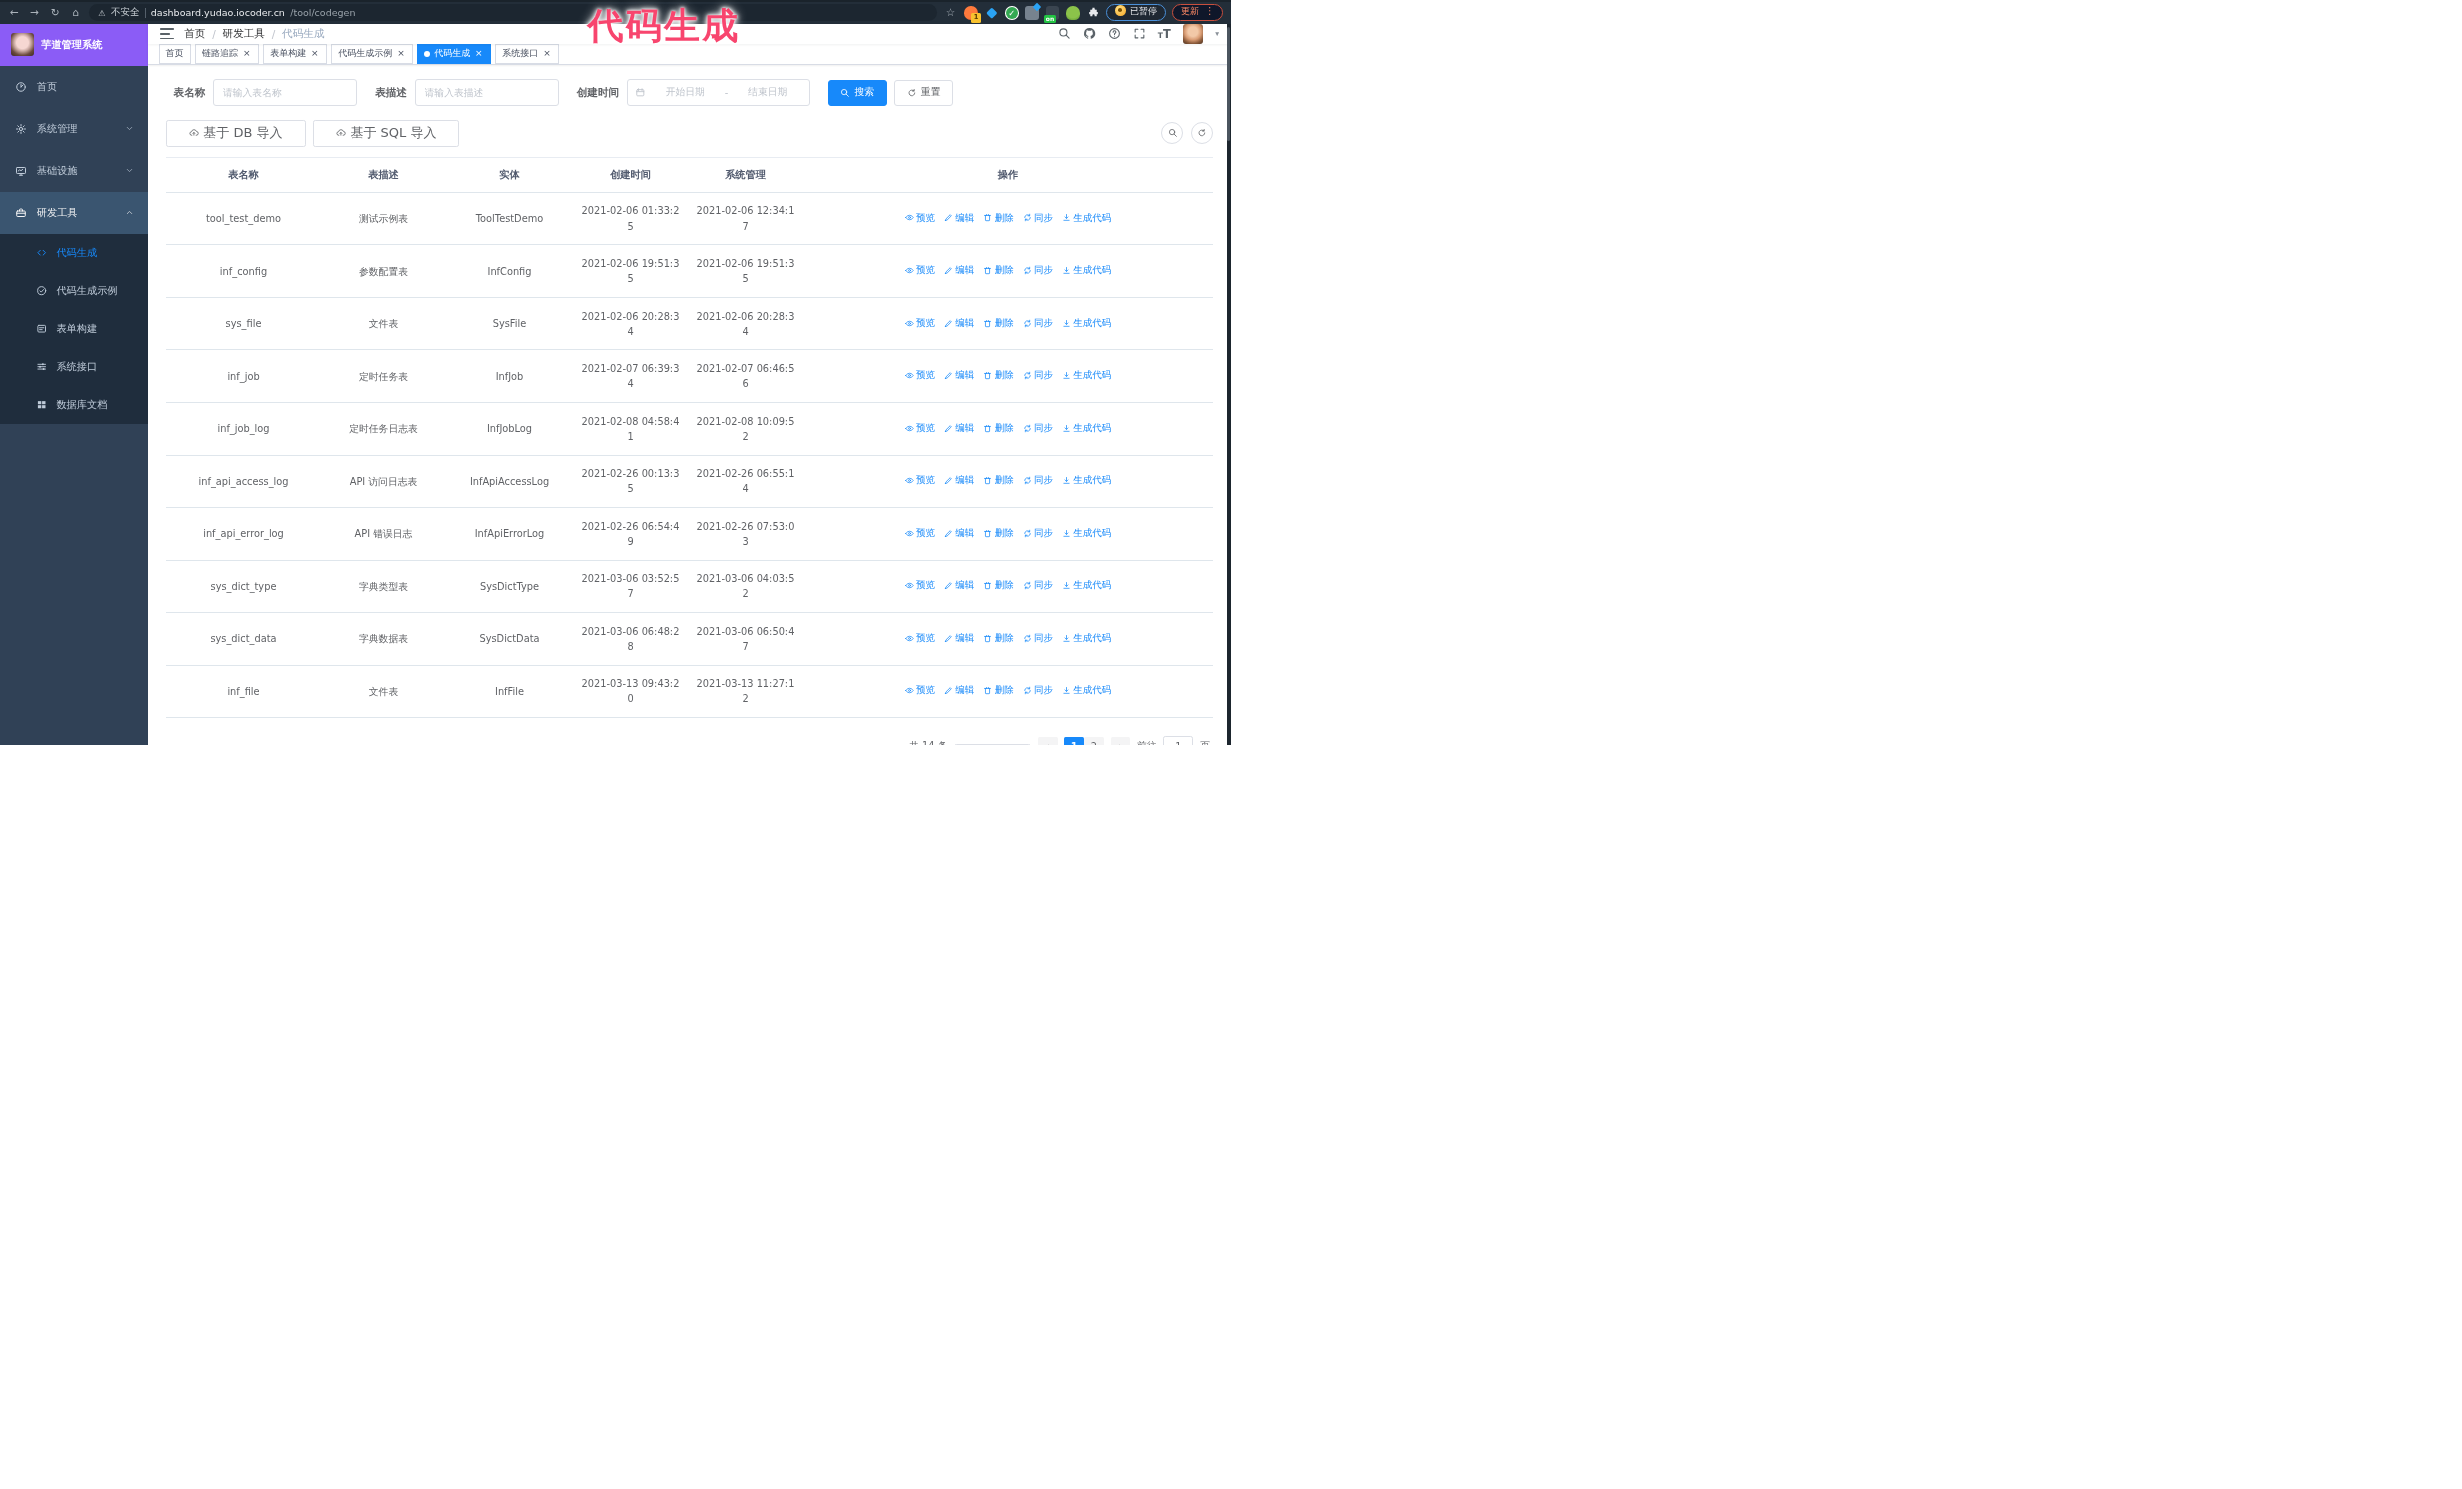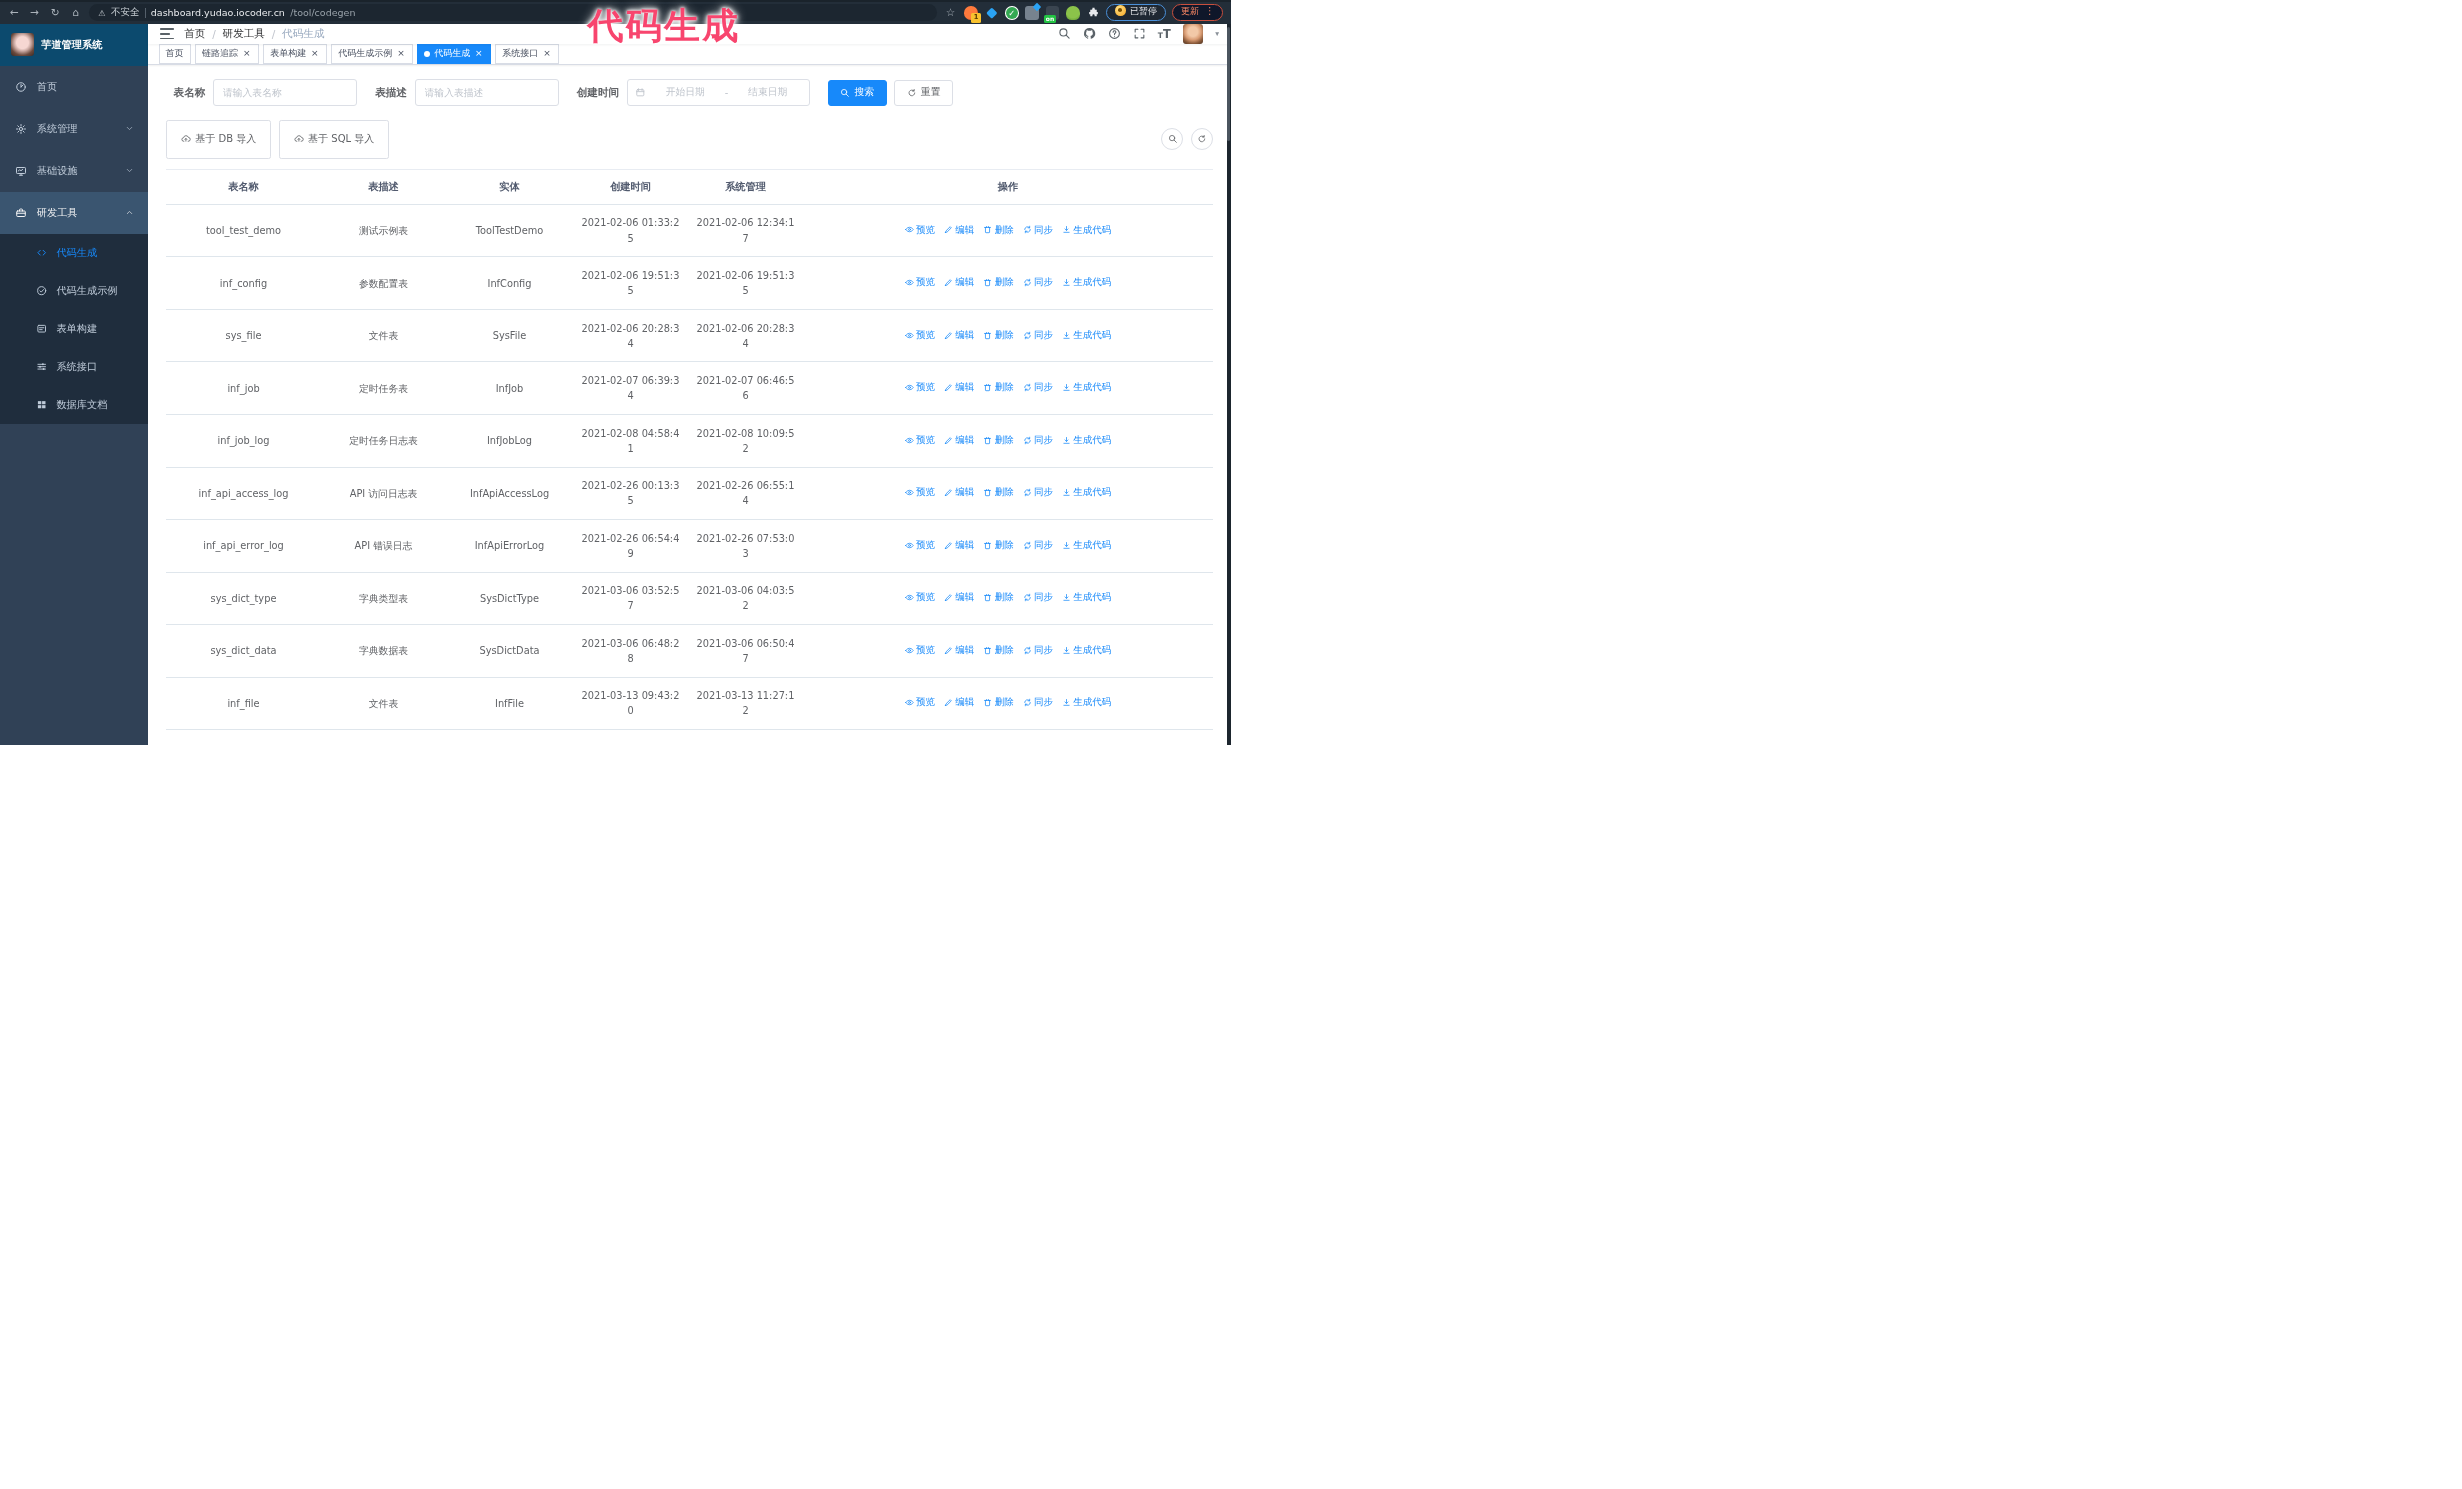--- a/index.html
+++ b/index.html
@@ -39,21 +39,21 @@
   .pill .emoji { width:10.6px; height:10.6px; border-radius:50%; background:radial-gradient(circle at 35% 30%, #ffe082, #f9a825); position:relative; }
   .pill .emoji::after { content:""; position:absolute; left:3px; top:3px; width:4.5px; height:3.8px; border-radius:50%; background:#7a4f01; }
   .pill.update { border:1.5px solid #c94f3d; background:#0f172a; color:#ff8a65; gap:6px; }
   .dots { color:#ff8a65; font-size:9.8px; cursor:pointer; }
 
   
   .app { display:flex; height:721px; position:relative; }
 
   
   .sidebar { width:148px; background:#304156; flex:0 0 auto; color:#bfcbd9; }
-  .logo-row { height:42px; display:flex; align-items:center; gap:7.6px; padding:0 10.6px; background:#0c4a6e; }
+  .logo-row { height:42px; display:flex; align-items:center; gap:7.6px; padding:0 10.6px; background:#8b5cf6; }
   .logo-img { width:23px; height:23px; border-radius:3px; flex:0 0 auto;
     background:radial-gradient(circle at 50% 42%, #f6d7d2 34%, #caa9a2 48%, #6b4a3e 72%, #3a2a22); }
   .logo-title { color:#fff; font-size:10.2px; font-weight:bold; white-space:nowrap; }
   .menu-item { height:42px; display:flex; align-items:center; padding:0 13.6px 0 15px; gap:9.8px; font-size:10.2px; cursor:pointer; }
   .menu-item.expanded { background:#3a5570; color:#f4f4f5; }
   .menu-item .menu-icon { width:12px; height:12px; flex:0 0 auto; }
   .menu-item .chev { width:9px; height:9px; margin-left:auto; opacity:.85; }
   .submenu { background:#1f2d3d; }
   .sub-item { height:38px; display:flex; align-items:center; gap:9px; padding-left:36px; font-size:10.2px; cursor:pointer; color:#bfcbd9; }
   .sub-item .menu-icon { width:11.4px; height:11.4px; }
@@ -99,21 +99,21 @@
   .tinput::placeholder { color:#bfc4cc; }
   .date-range { width:183px; height:27px; border:0.8px solid #dcdfe6; border-radius:3px; display:flex; align-items:center;
     padding:0 7.6px; gap:6px; color:#bfc4cc; font-size:9.8px; cursor:text; }
   .date-range .dr-ph { flex:1; text-align:center; white-space:nowrap; }
   .date-range .cal { width:10.6px; height:10.6px; color:#c0c4cc; flex:0 0 auto; }
   .btn { height:26px; border-radius:3px; display:inline-flex; align-items:center; gap:4.5px; padding:0 11.4px;
     font-size:9.8px; cursor:pointer; border:0.8px solid #dcdfe6; background:#fff; color:#606266; white-space:nowrap; font-family:inherit; }
   .btn .bicon { width:9.8px; height:9.8px; }
   .btn.primary { background:#1789fa; border-color:#1789fa; color:#fff; margin-left:10.6px; }
   .toolbar-row { margin-top:13.6px; display:flex; align-items:center; gap:7.6px; }
-  .btn.small { height:39px; font-size:10px; padding:0 14px; border-radius:2.3px; }
+  .btn.small { height:27px; font-size:13px; padding:0 22px; border-radius:2.3px; }
   .circle-btns { margin-left:auto; display:flex; gap:7.6px; }
   .circle-btn { width:22px; height:22px; border-radius:50%; border:0.8px solid #dcdfe6; background:#fff; color:#606266;
     display:flex; align-items:center; justify-content:center; cursor:pointer; }
   .circle-btn svg { width:9.8px; height:9.8px; }
 
   
   table { width:100%; border-collapse:collapse; margin-top:10.6px; table-layout:fixed; }
   th { padding:9.8px 7.6px; font-size:10.2px; color:#515a6e; font-weight:bold; text-align:center;
     border-top:0.8px solid #e8ecf2; border-bottom:0.8px solid #dfe6ec; }
   td { padding:10.6px 7.6px; font-size:9.8px; color:#606266; text-align:center; border-bottom:0.8px solid #dfe6ec;

